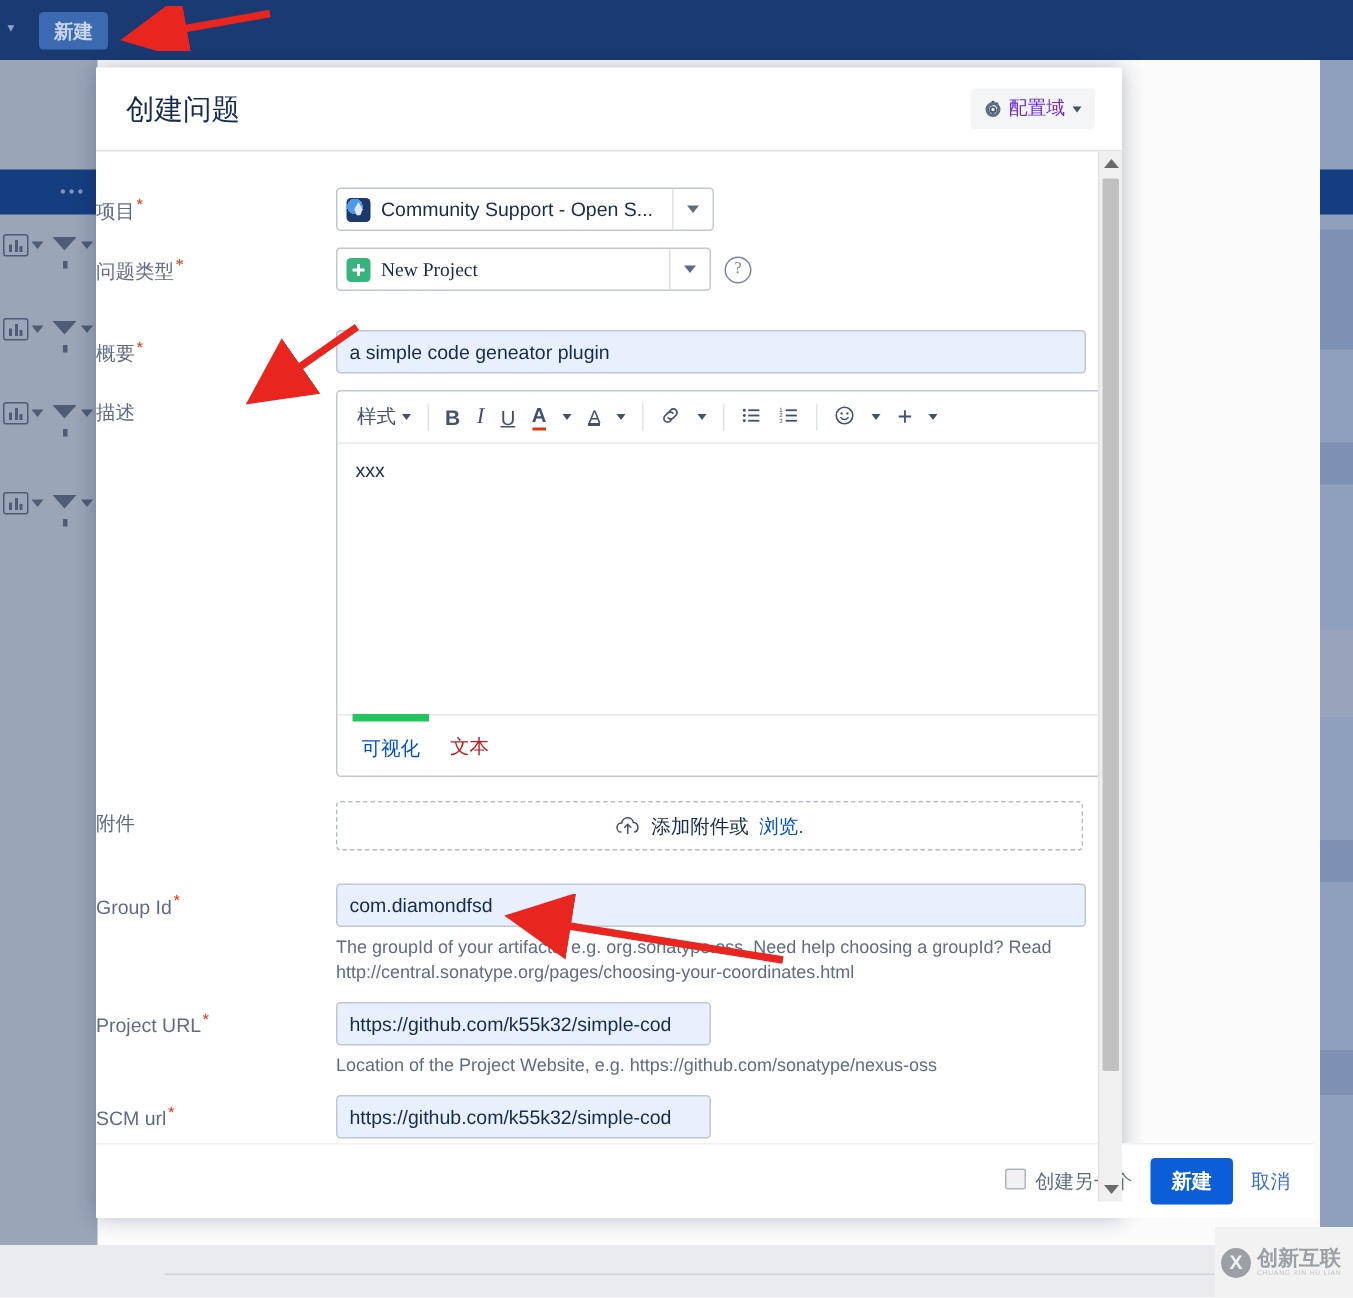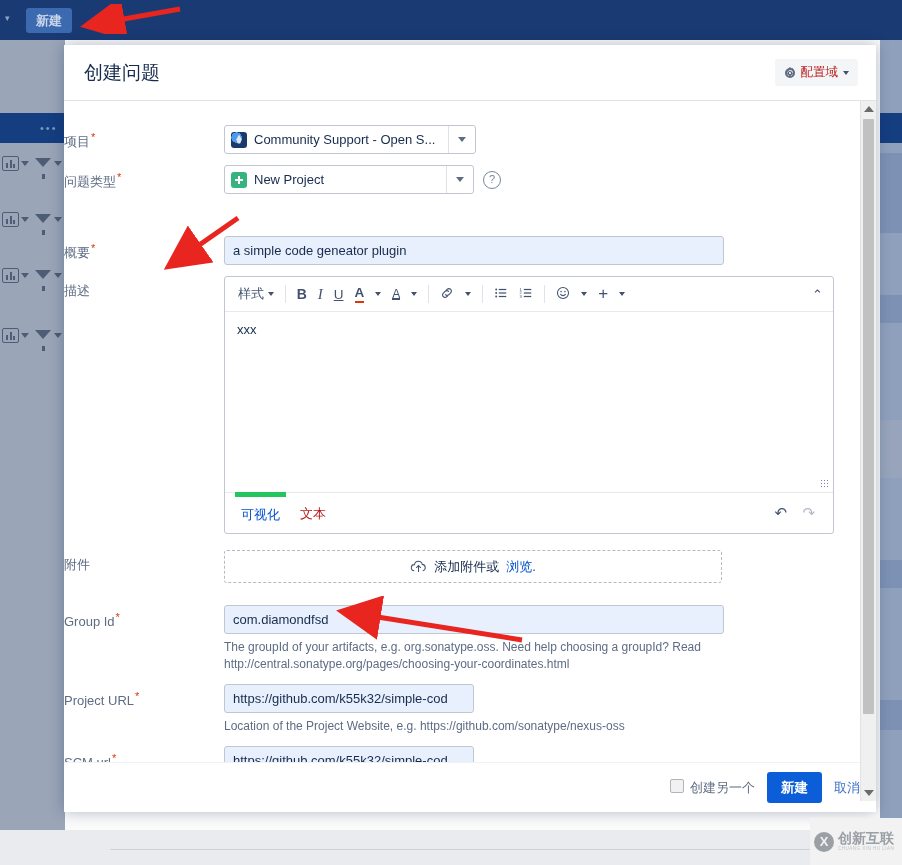--- a/index.html
+++ b/index.html
@@ -29,28 +29,28 @@
   .bg-funnel:after{content:"";position:absolute;left:-1.5px;top:7px;width:3px;height:5px;background:#4e5d75;}
   #bg-right-col{position:absolute;left:880px;top:40px;width:22px;height:790px;background:#8fa0bd;}
   .bg-stripe{position:absolute;left:880px;width:22px;}
   #bg-right-dark{position:absolute;left:880px;top:113px;width:22px;height:30px;background:#153e80;}
   #bg-bottom{position:absolute;left:0;top:830px;width:902px;height:35px;background:#e9ebee;}
   #bg-bottom-line{position:absolute;left:110px;top:849px;width:790px;height:1px;background:#cdd2da;}
   #bg-center-card{position:absolute;left:65px;top:40px;width:815px;height:790px;background:#fbfbfc;}
 
   
   #modal{
-    position:absolute;left:64px;top:45px;width:812px;height:767px;background:#fff;
+    position:absolute;left:64px;top:45px;width:684px;height:767px;background:#fff;
     box-shadow:0 0 14px rgba(9,30,66,.30);
   }
   #modal-header{position:relative;height:55px;border-bottom:1px solid #dfe1e6;}
   #modal-title{position:absolute;left:20px;top:15px;font-size:19px;color:#172b4d;}
   #configure-fields{
     position:absolute;right:18px;top:14px;height:27px;padding:0 9px;background:#f4f5f7;border-radius:3px;
-    display:flex;align-items:center;gap:5px;color:#b91c1c;font-size:12.5px;cursor:pointer;
+    display:flex;align-items:center;gap:5px;color:#6d28d9;font-size:12.5px;cursor:pointer;
   }
   .gear{width:12px;height:12px;position:relative;display:inline-block;}
   .gear:before{
     content:"";position:absolute;left:1px;top:1px;width:10px;height:10px;border-radius:50%;
     border:2px solid #5e6c84;box-sizing:border-box;
   }
   .gear:after{
     content:"";position:absolute;left:4.5px;top:-1px;width:3px;height:14px;
     background:
       linear-gradient(#5e6c84,#5e6c84) center/3px 14px no-repeat;
@@ -259,21 +259,21 @@
           <div class="select-box">
             <span class="rocket-ico"></span>
             <span class="txt">Community Support - Open S...</span>
             <span class="select-arrow">
                 <span class="mini-caret"></span>
               </span>
           </div>
         </div>
       </div>
 
-      <div class="row" style="margin-bottom:42px;">
+      <div class="row" style="margin-bottom:26px;font-family:Liberation Serif, serif;">
         <div class="lbl"><span>问题类型</span><span class="req">*</span></div>
         <div class="fld" style="display:flex;">
           <div class="select-box" style="width:250px;">
             <span class="plus-ico"></span>
             <span class="txt">New Project</span>
             <span class="select-arrow">
                 <span class="mini-caret"></span>
               </span>
           </div>
           <span class="help-circle">?</span>

